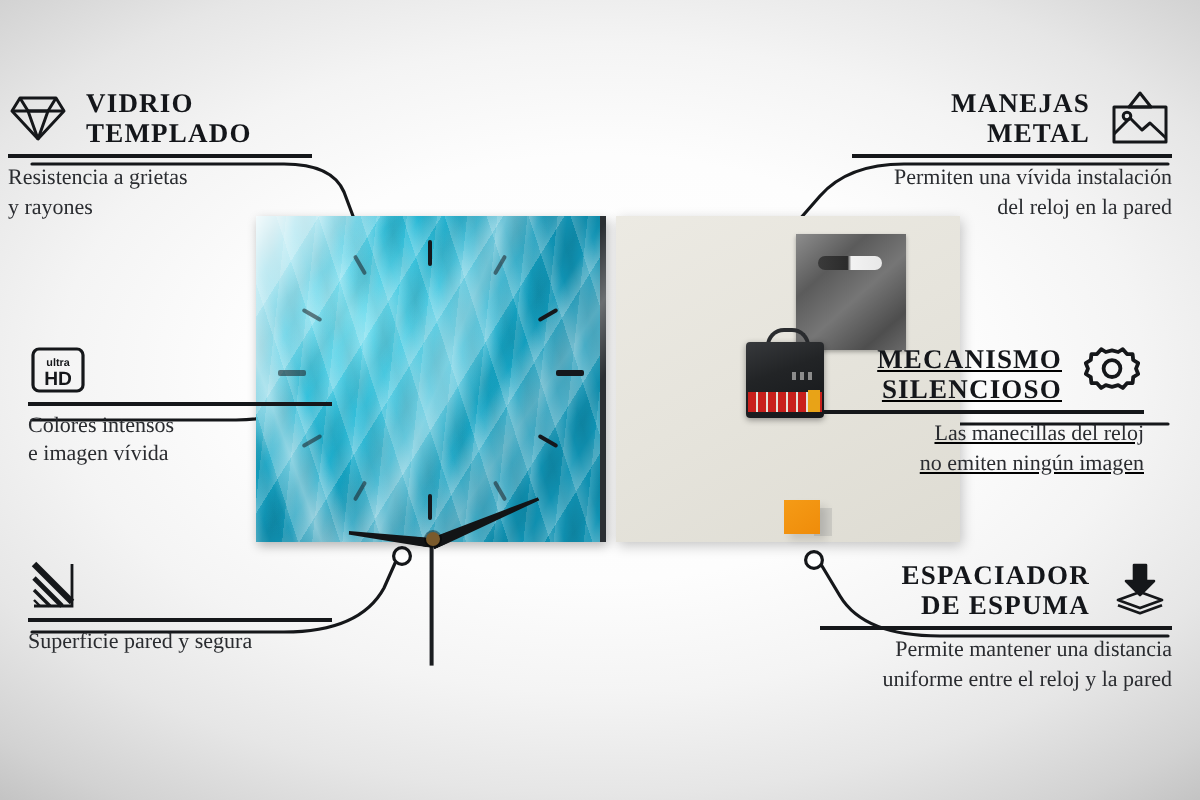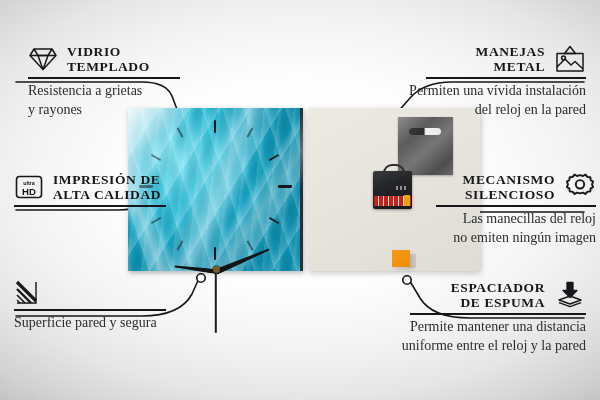--- a/index.html
+++ b/index.html
@@ -92,30 +92,30 @@
   
   .callout{position:absolute;}
   .co-head{display:flex;align-items:center;gap:9px;}
   .co-head.right{justify-content:flex-end;}
   .co-title{
     font-size:13.5px;letter-spacing:.6px;color:#14161a;line-height:1.12;
     font-weight:bold;text-transform:uppercase;white-space:pre-line;
   }
   .co-rule{height:1.6px;background:#15171a;margin-top:3px;}
   .co-sub{
-    font-size:14px;color:#2a2c30;line-height:1.34;margin-top:3px;white-space:pre-line;
+    font-size:11px;color:#2a2c30;line-height:1.34;margin-top:3px;white-space:pre-line;
   }
   .co-sub.right{text-align:right;}
   .ico{flex:0 0 auto;display:block;}
 
-  .c-tl{left:28px;top:44px;}
+  .c-tl{left:4px;top:44px;}
   .c-ml{left:14px;top:172px;}
   .c-bl{left:14px;top:280px;}
   .c-tr{right:14px;top:44px;text-align:right;}
-  .c-mr{right:4px;top:172px;text-align:right;}
+  .c-mr{right:28px;top:172px;text-align:right;text-decoration:underline;}
   .c-br{right:14px;top:280px;text-align:right;}
 </style>
 </head>
 <body>
 
 <div id="stage">
 
   <svg id="wires" viewBox="0 0 600 400">
     <g fill="none" stroke="#15171a" stroke-width="1.6" stroke-linecap="round">
 
@@ -191,24 +191,24 @@
 y rayones</div>
   </div>
 
   <div class="callout c-ml">
     <div class="co-head">
       <svg class="ico" width="30" height="26" viewBox="0 0 30 26">
         <rect x="2.5" y="2.5" width="25" height="21" rx="3" fill="none" stroke="#15171a" stroke-width="1.6"></rect>
         <text x="15" y="11" font-family="Liberation Sans, sans-serif" font-size="5.4" font-weight="bold" text-anchor="middle" fill="#15171a">ultra</text>
         <text x="15" y="20.5" font-family="Liberation Sans, sans-serif" font-size="9.6" font-weight="bold" text-anchor="middle" fill="#15171a">HD</text>
       </svg>
-      <div class="co-title">IMPRESIÓN DE
-ALTA CALIDAD</div>
     </div>
     <div class="co-rule" style="width:152px;"></div>
+    <div class="co-sub">Colores intensos
+e imagen vívida</div>
   </div>
 
   <div class="callout c-bl">
     <div class="co-head">
       <svg class="ico" width="30" height="26" viewBox="0 0 30 26">
         <g stroke="#15171a" stroke-linecap="butt" fill="none">
           <path d="M3,2 L22,21" stroke-width="3.2"></path>
           <path d="M3,9 L17,23" stroke-width="2.4"></path>
           <path d="M3,15 L11,23" stroke-width="1.7"></path>
           <path d="M3,20 L6,23" stroke-width="1.2"></path>

